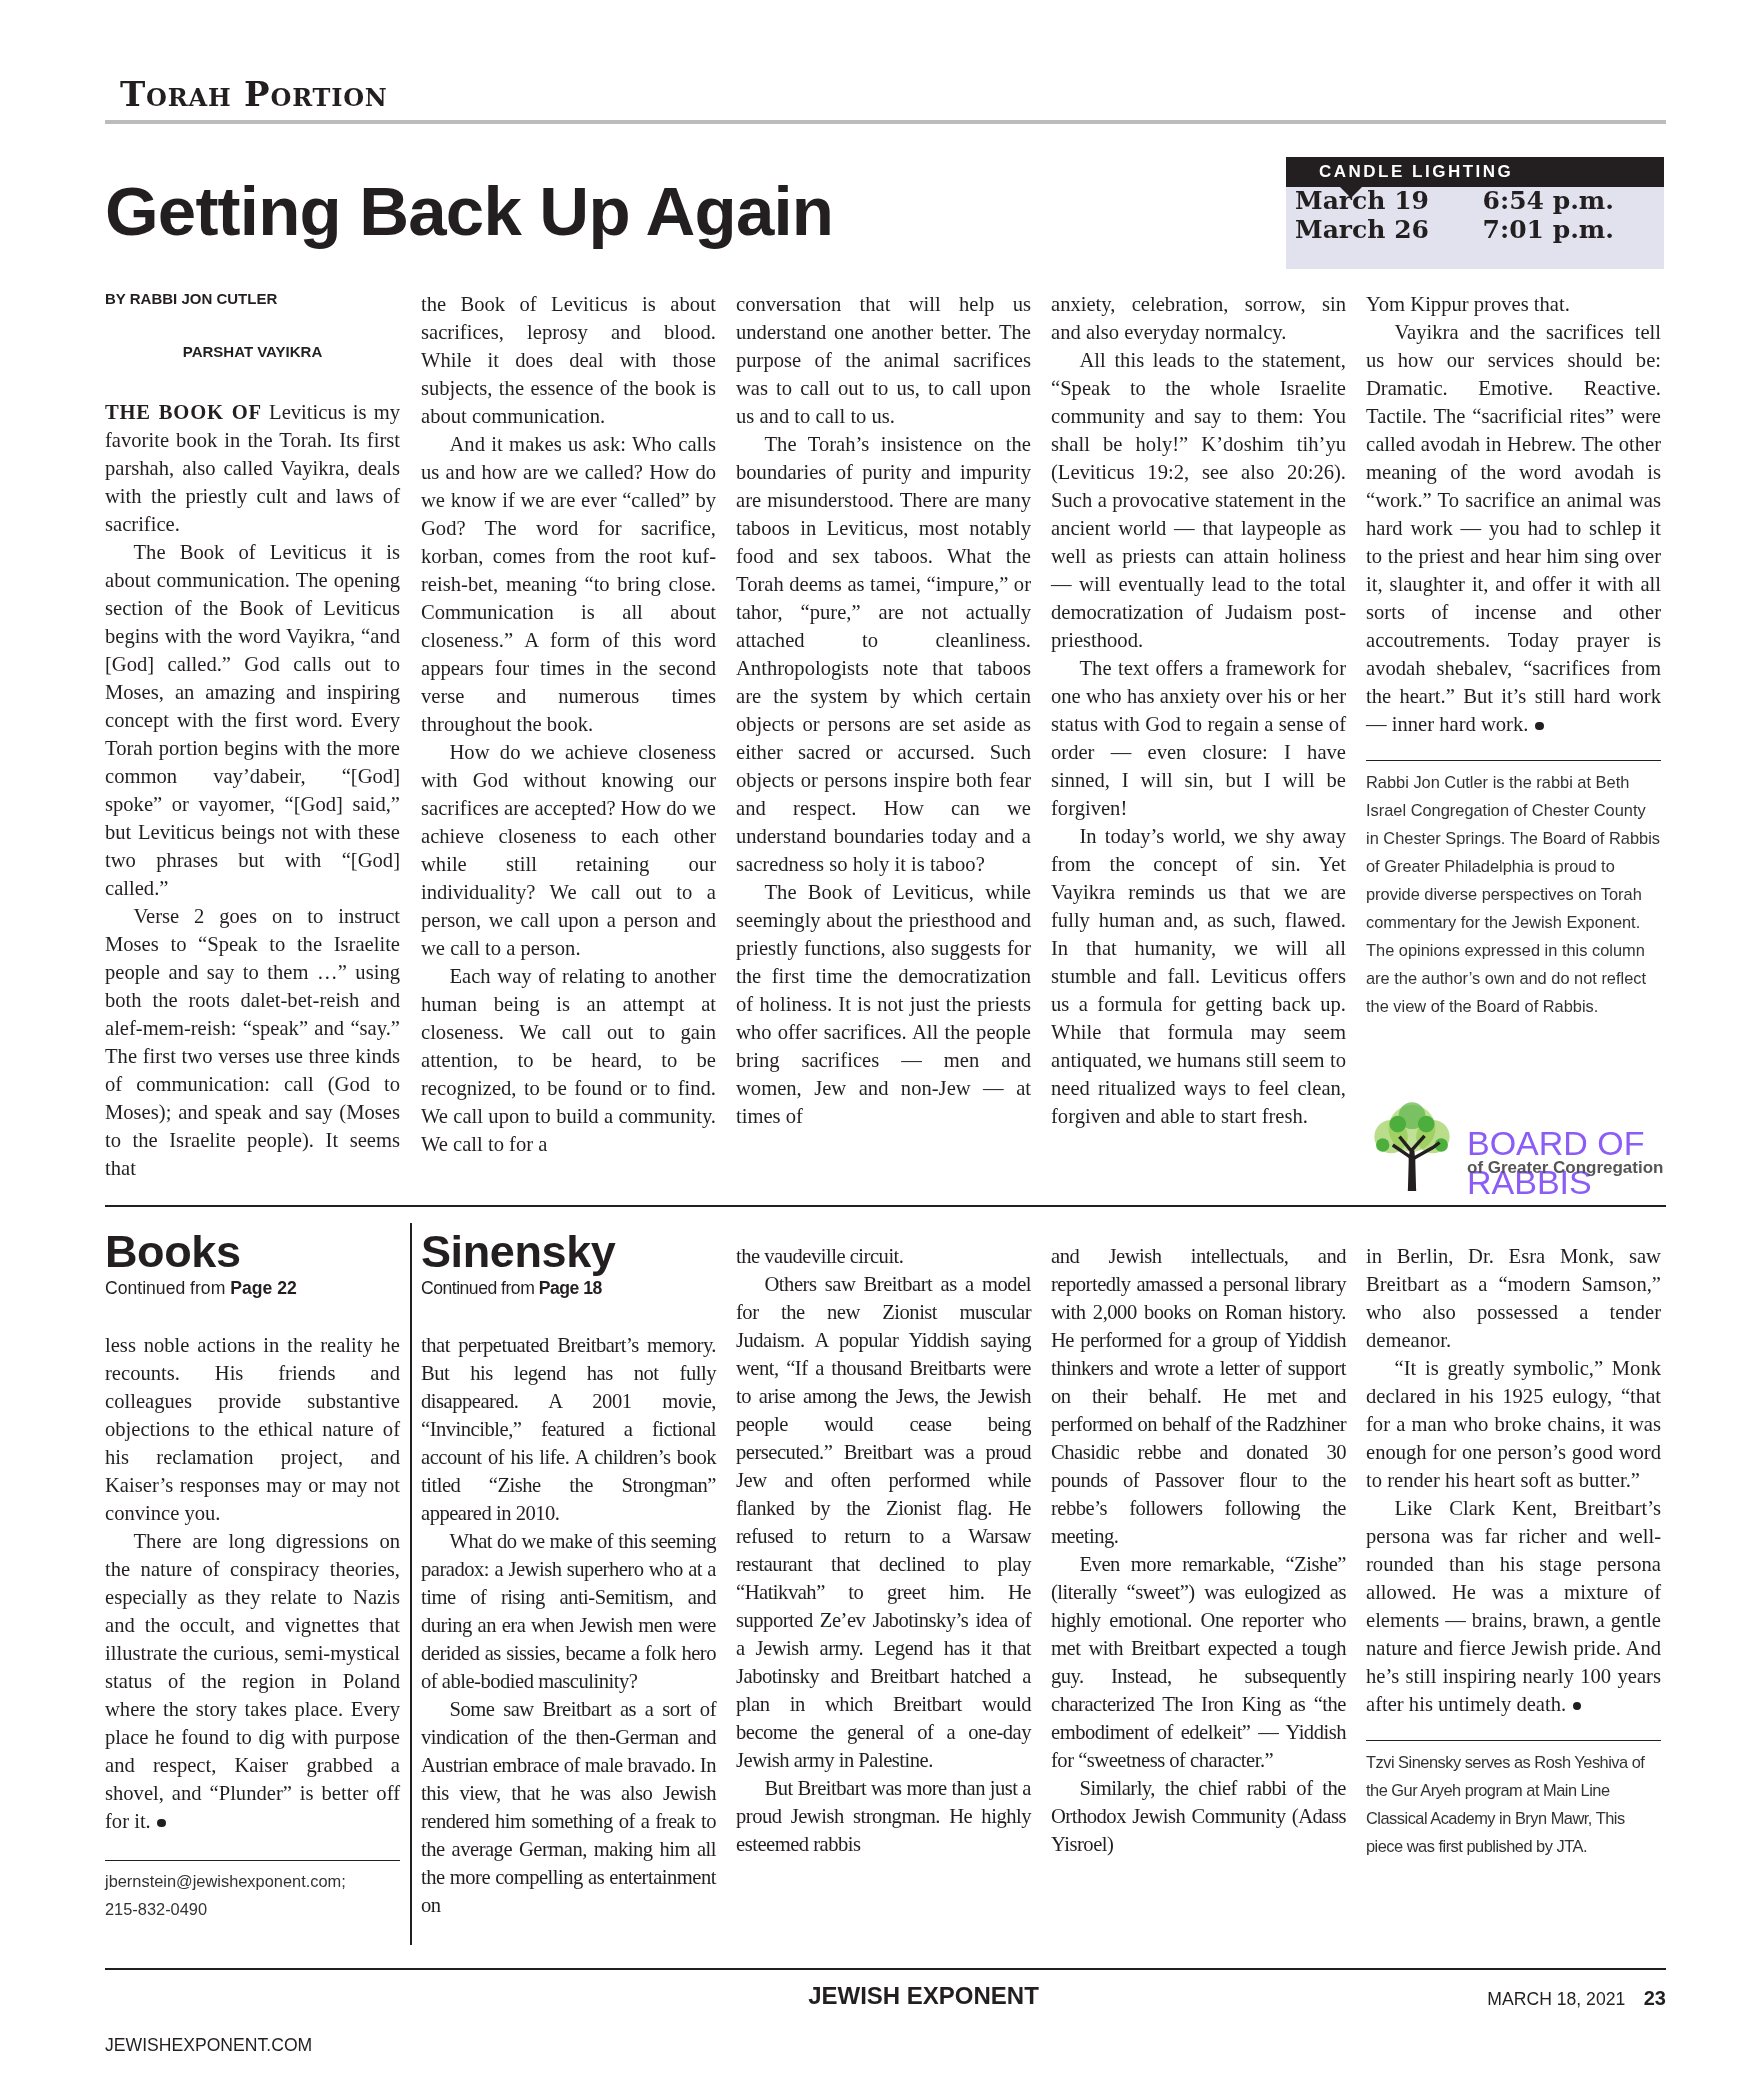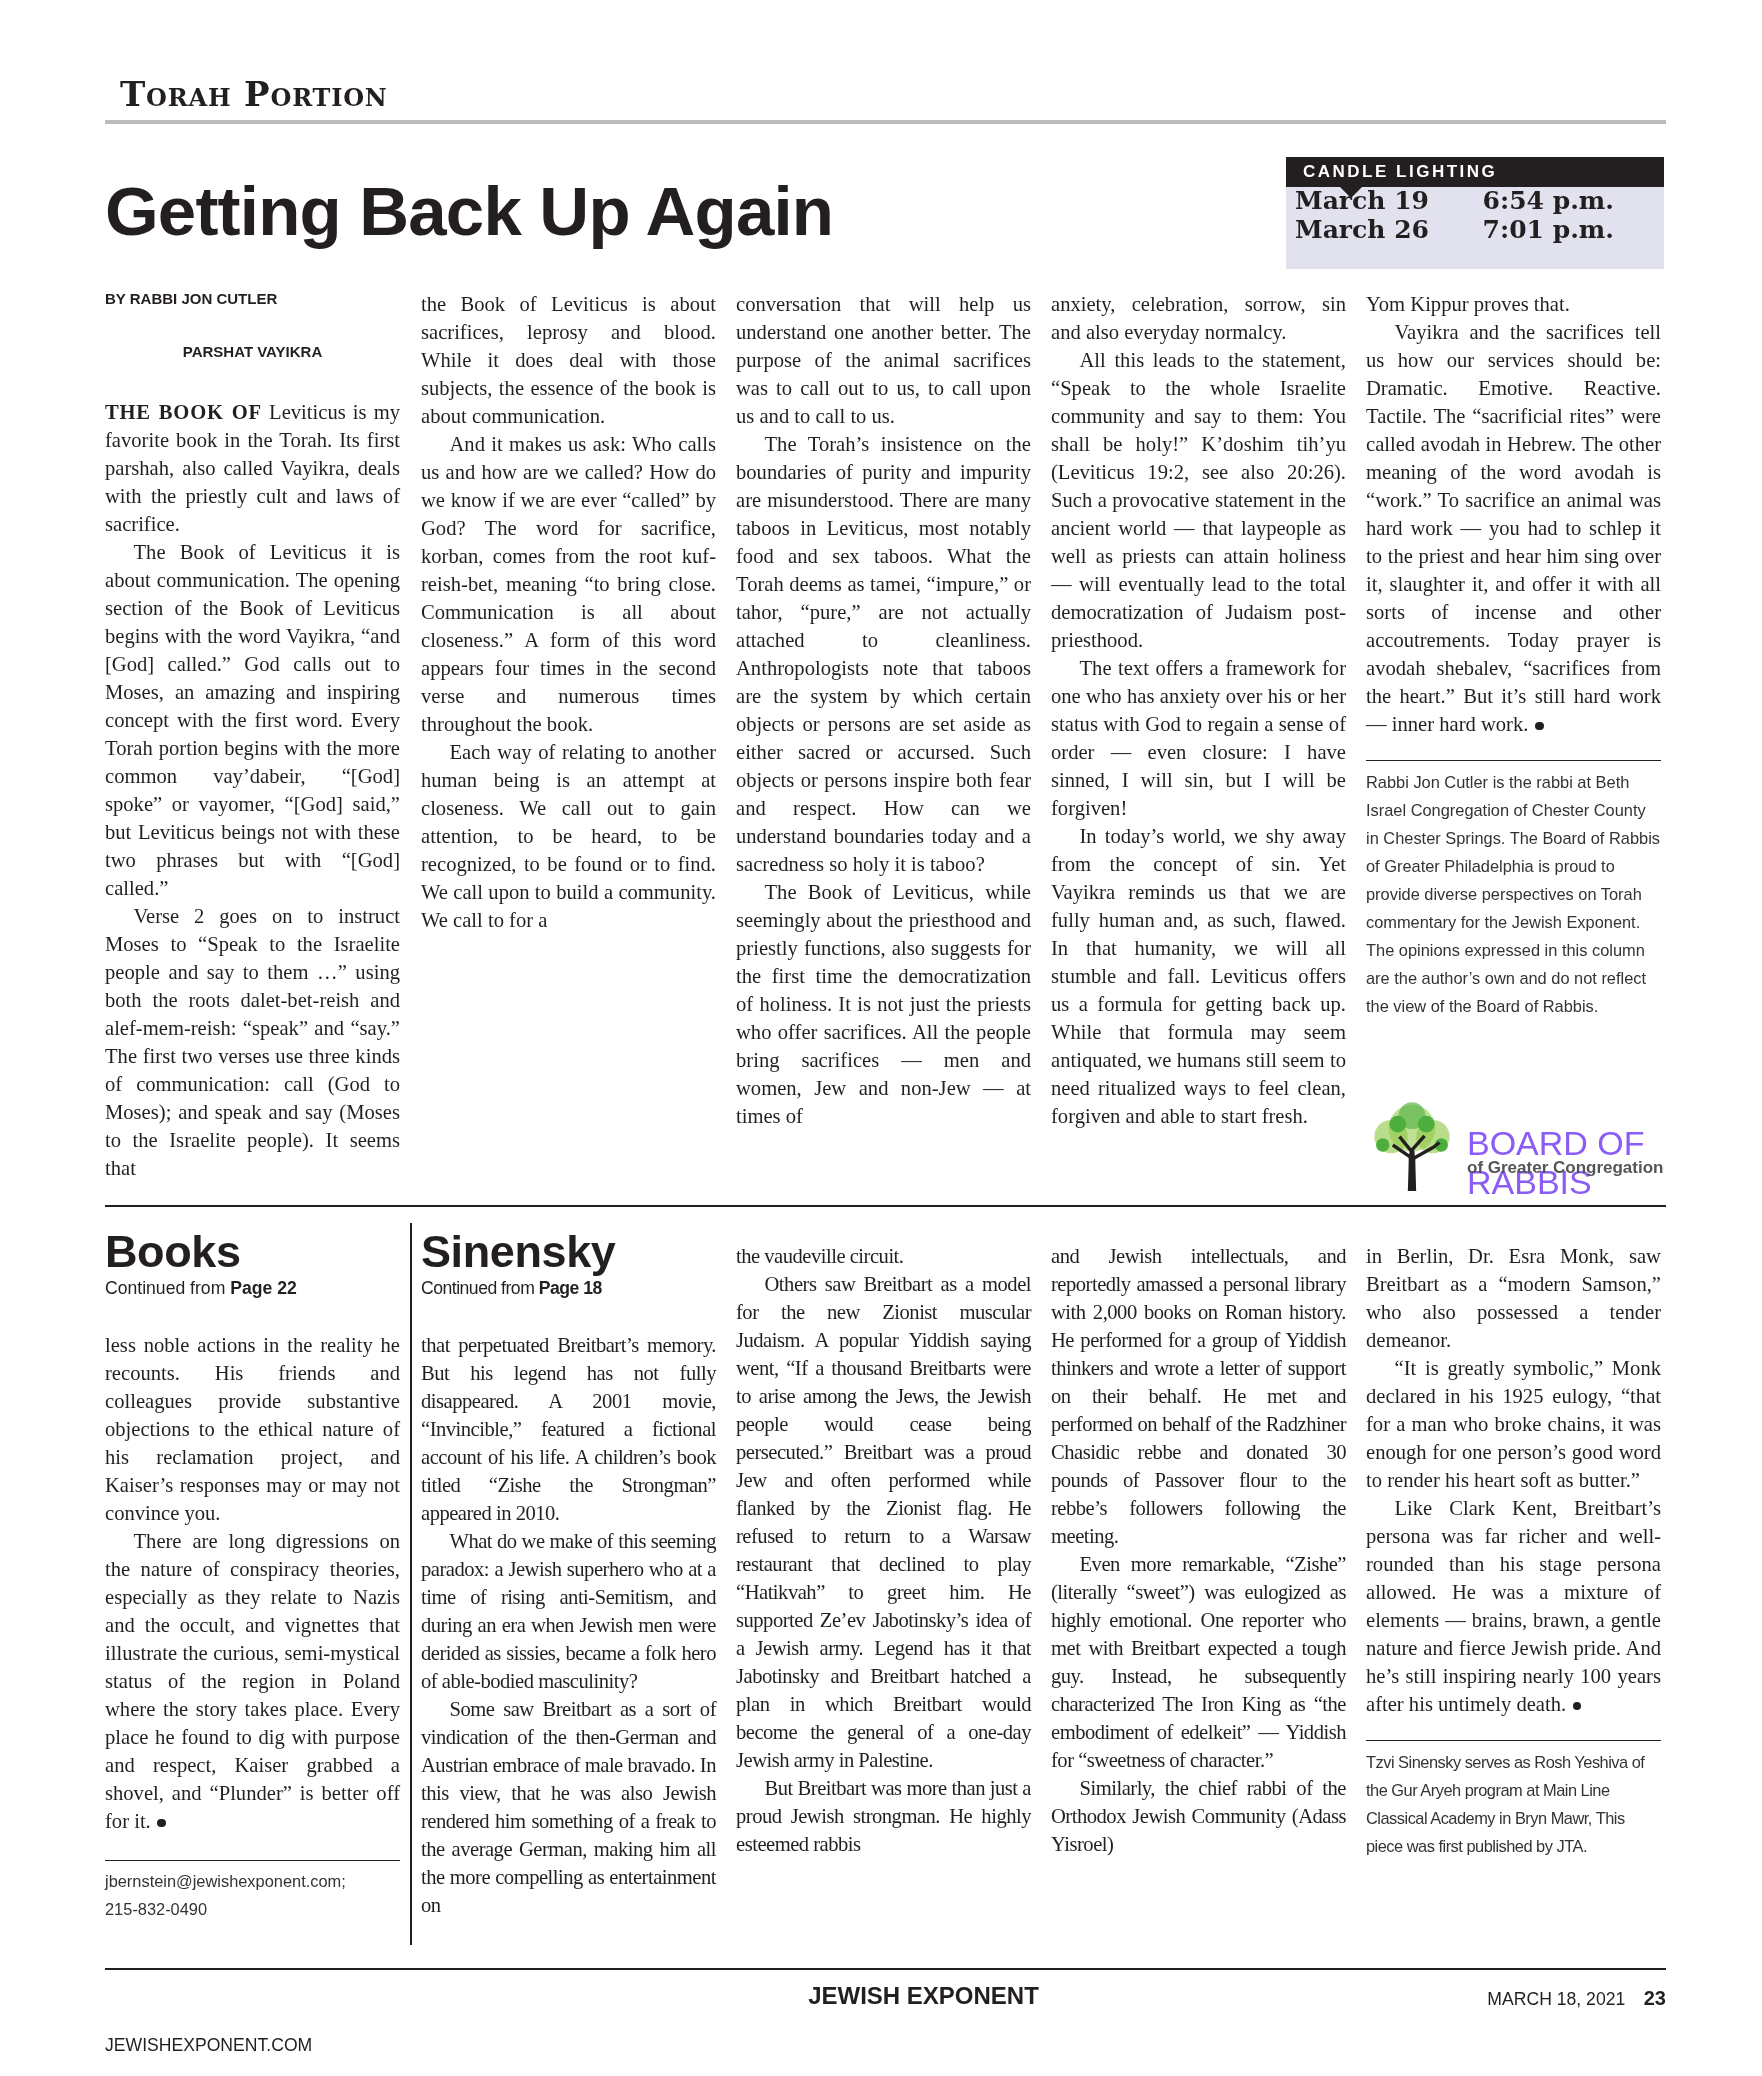--- a/index.html
+++ b/index.html
@@ -16,21 +16,21 @@
   .headline {
     position: absolute; left: 105px; top: 172px;
     font-family: "Liberation Sans", sans-serif; font-weight: bold;
     font-size: 69px; letter-spacing: -0.8px; color: #231f20;
   }
 
   .candle-box { position: absolute; left: 1286px; top: 157px; width: 378px; height: 112px; background: #e2e2ee; }
   .candle-header {
     height: 30px; background: #231f20; color: #fff;
     font-family: "Liberation Sans", sans-serif; font-weight: bold; font-size: 17px;
-    letter-spacing: 2.5px; padding: 5px 0 0 17px; position: relative;
+    letter-spacing: 2.5px; padding: 5px 0 0 33px; position: relative;
   }
   .candle-header::after {
     content: ""; position: absolute; left: 54px; bottom: -11px;
     border-left: 11px solid transparent; border-right: 11px solid transparent; border-top: 11px solid #231f20;
   }
   .candle-row { display: flex; font-family: "DejaVu Serif", serif; font-weight: bold; font-size: 25px; line-height: 28.5px; padding-left: 9px; }
   .candle-row:first-of-type { margin-top: 13.4px; }
   .candle-date { width: 185px; }
   .candle-time { width: 134px; text-align: right; }
 
@@ -94,20 +94,21 @@
   <div class="byline">BY RABBI JON CUTLER</div>
   <div class="parshat">PARSHAT VAYIKRA</div>
   <p><b>THE BOOK OF</b><span> Leviticus is my favorite book in the Torah. Its first parshah, also called Vayikra, deals with the priestly cult and laws of sacrifice.</span></p>
   <p class="ind">The Book of Leviticus it is about communication. The opening section of the Book of Leviticus begins with the word Vayikra, “and [God] called.” God calls out to Moses, an amazing and inspiring concept with the first word. Every Torah portion begins with the more common vay’dabeir, “[God] spoke” or vayomer, “[God] said,” but Leviticus beings not with these two phrases but with “[God] called.”</p>
   <p class="ind">Verse 2 goes on to instruct Moses to “Speak to the Israelite people and say to them …” using both the roots dalet-bet-reish and alef-mem-reish: “speak” and “say.” The first two verses use three kinds of communication: call (God to Moses); and speak and say (Moses to the Israelite people). It seems that</p>
 </div>
 
 <div class="col" style="left:421px; top:290px;">
   <p>the Book of Leviticus is about sacrifices, leprosy and blood. While it does deal with those subjects, the essence of the book is about communication.</p>
   <p class="ind">And it makes us ask: Who calls us and how are we called? How do we know if we are ever “called” by God? The word for sacrifice, korban, comes from the root kuf-reish-bet, meaning “to bring close. Communication is all about closeness.” A form of this word appears four times in the second verse and numerous times throughout the book.</p>
+  <p class="ind">How do we achieve closeness with God without knowing our sacrifices are accepted? How do we achieve closeness to each other while still retaining our individuality? We call out to a person, we call upon a person and we call to a person.</p>
   <p class="ind">Each way of relating to another human being is an attempt at closeness. We call out to gain attention, to be heard, to be recognized, to be found or to find. We call upon to build a community. We call to for a</p>
 </div>
 
 <div class="col" style="left:736px; top:290px;">
   <p>conversation that will help us understand one another better. The purpose of the animal sacrifices was to call out to us, to call upon us and to call to us.</p>
   <p class="ind">The Torah’s insistence on the boundaries of purity and impurity are misunderstood. There are many taboos in Leviticus, most notably food and sex taboos. What the Torah deems as tamei, “impure,” or tahor, “pure,” are not actually attached to cleanliness. Anthropologists note that taboos are the system by which certain objects or persons are set aside as either sacred or accursed. Such objects or persons inspire both fear and respect. How can we understand boundaries today and a sacredness so holy it is taboo?</p>
   <p class="ind">The Book of Leviticus, while seemingly about the priesthood and priestly functions, also suggests for the first time the democratization of holiness. It is not just the priests who offer sacrifices. All the people bring sacrifices — men and women, Jew and non-Jew — at times of</p>
 </div>
 
 <div class="col" style="left:1051px; top:290px;">

